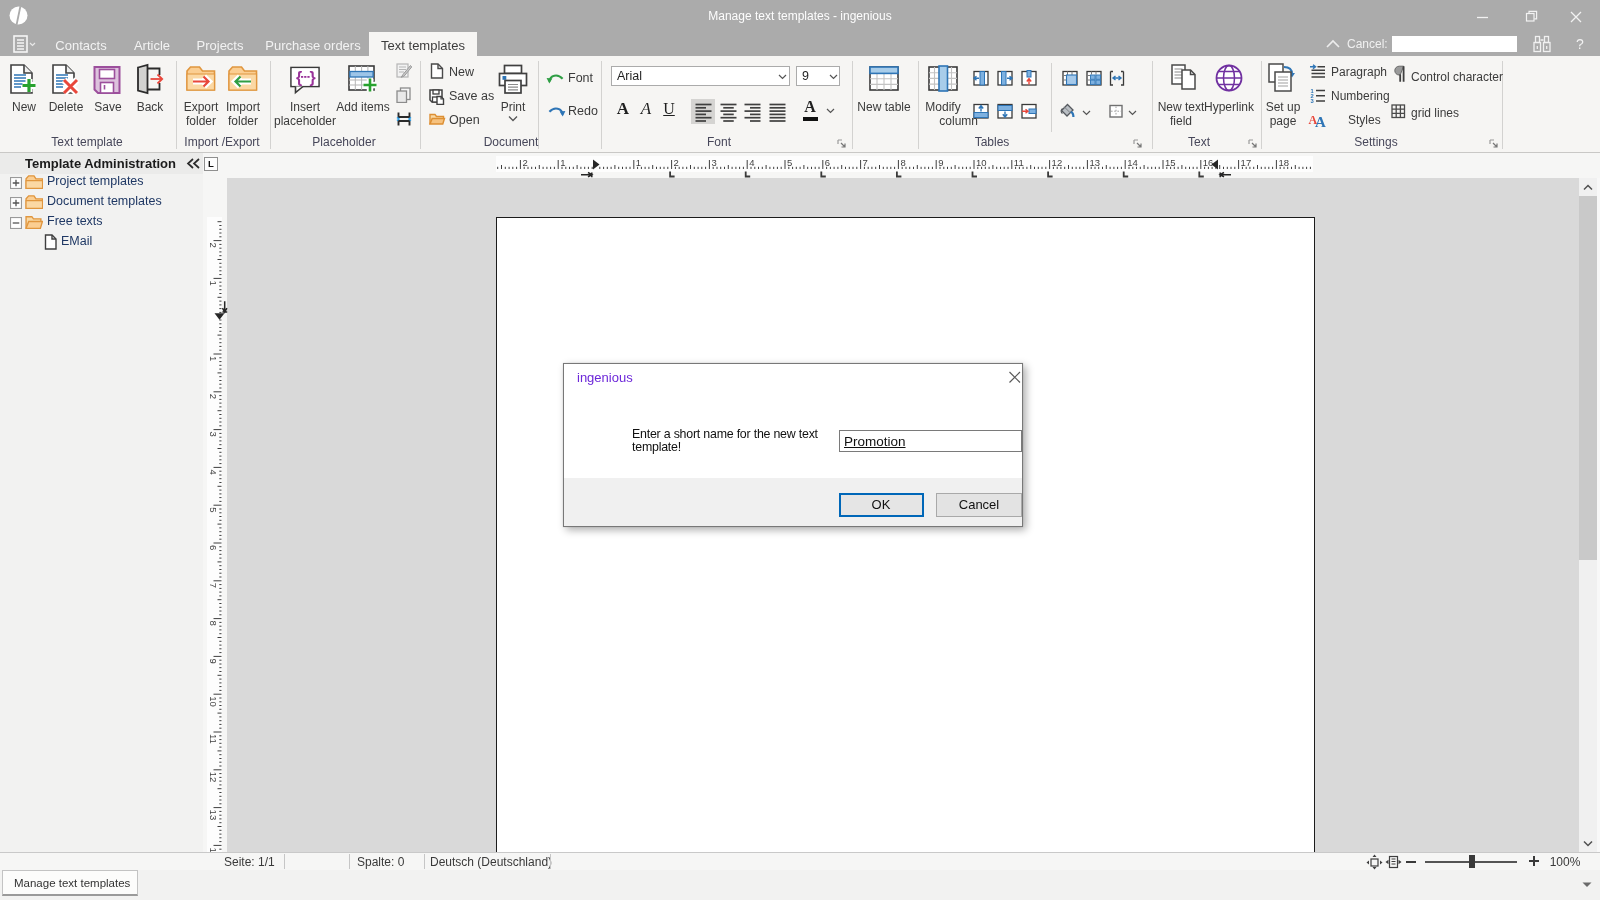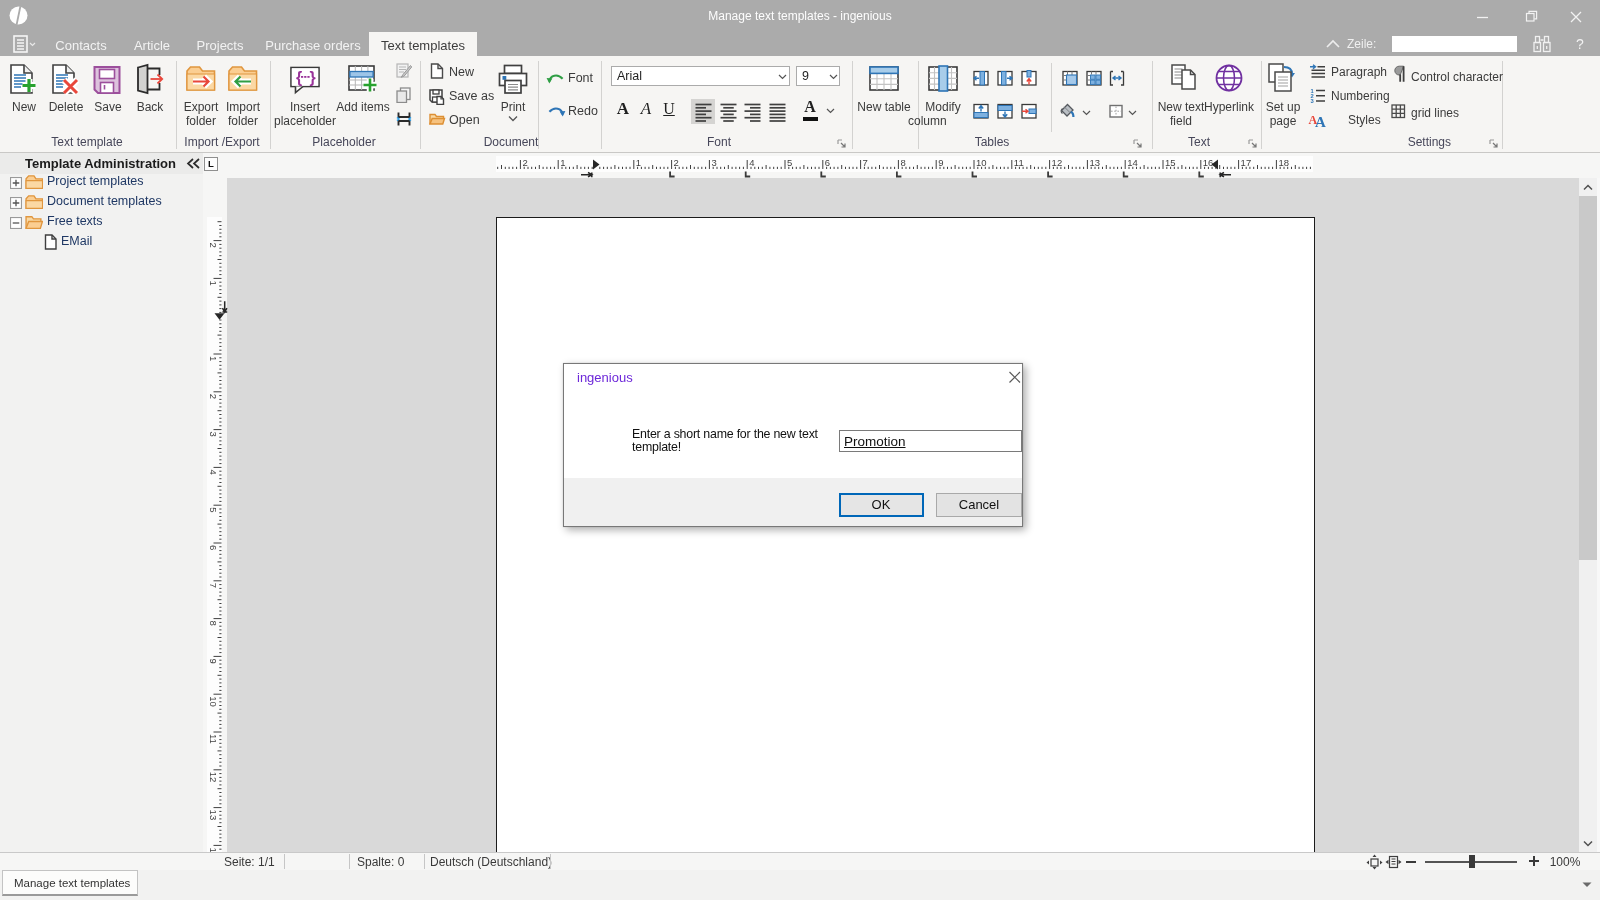--- a/index.html
+++ b/index.html
@@ -26,21 +26,21 @@
   </svg>
 <div style="position:absolute;left:16.0px;top:38px;width:130px;text-align:center;font:normal 13px 'Liberation Sans', sans-serif;color:#f2f2f2;line-height:16px;white-space:nowrap;">Contacts</div>
 <div style="position:absolute;left:87.0px;top:38px;width:130px;text-align:center;font:normal 13px 'Liberation Sans', sans-serif;color:#f2f2f2;line-height:16px;white-space:nowrap;">Article</div>
 <div style="position:absolute;left:155.0px;top:38px;width:130px;text-align:center;font:normal 13px 'Liberation Sans', sans-serif;color:#f2f2f2;line-height:16px;white-space:nowrap;">Projects</div>
 <div style="position:absolute;left:248.0px;top:38px;width:130px;text-align:center;font:normal 13px 'Liberation Sans', sans-serif;color:#f2f2f2;line-height:16px;white-space:nowrap;">Purchase orders</div>
 <div style="position:absolute;left:369px;top:32px;width:108px;height:24px;background:#f6f5f3"></div>
 <div style="position:absolute;left:363.0px;top:38px;width:120px;text-align:center;font:normal 13px 'Liberation Sans', sans-serif;color:#3d3d3d;line-height:16px;white-space:nowrap;">Text templates</div>
 <svg style="position:absolute;left:1325px;top:39px;" width="16" height="10" viewBox="0 0 16 10">
     <path d="M2 8 l6-6 6 6" stroke="#ededed" stroke-width="1.6" fill="none"></path>
   </svg>
-<div style="position:absolute;left:1347px;top:37px;font:normal 12px 'Liberation Sans', sans-serif;color:#f0f0f0;line-height:15px;white-space:nowrap;">Zeile:</div>
+<div style="position:absolute;left:1347px;top:37px;font:normal 12px 'Liberation Sans', sans-serif;color:#f0f0f0;line-height:15px;white-space:nowrap;">Cancel:</div>
 <div style="position:absolute;left:1392px;top:36px;width:125px;height:16px;background:#fff"></div>
 <svg style="position:absolute;left:1533px;top:35px;" width="18" height="18" viewBox="0 0 18 18">
     <rect x="2.5" y="1.5" width="4" height="6" fill="none" stroke="#f0f0f0" stroke-width="1.3"></rect>
     <rect x="11.5" y="1.5" width="4" height="6" fill="none" stroke="#f0f0f0" stroke-width="1.3"></rect>
     <rect x="1" y="7.5" width="6.5" height="9" fill="none" stroke="#f0f0f0" stroke-width="1.3"></rect>
     <rect x="10.5" y="7.5" width="6.5" height="9" fill="none" stroke="#f0f0f0" stroke-width="1.3"></rect>
     <path d="M7.5 5 h3 M4.3 11 v3 M13.7 11 v3" stroke="#f0f0f0" stroke-width="1.3" fill="none"></path>
   </svg>
 <div style="position:absolute;left:1570.0px;top:36px;width:20px;text-align:center;font:normal 14px 'Liberation Sans', sans-serif;color:#f2f2f2;line-height:17px;white-space:nowrap;">?</div>
 <div style="position:absolute;left:0;top:56px;width:1600px;height:97px;background:#f6f5f3;border-bottom:1px solid #c9c8c6;box-sizing:border-box"></div>
@@ -54,21 +54,21 @@
 <div style="position:absolute;left:1152px;top:61px;width:1px;height:88px;background:#d3d2d0"></div>
 <div style="position:absolute;left:1261px;top:61px;width:1px;height:88px;background:#d3d2d0"></div>
 <div style="position:absolute;left:1502px;top:61px;width:1px;height:88px;background:#d3d2d0"></div>
 <div style="position:absolute;left:12.0px;top:135px;width:150px;text-align:center;font:normal 12px 'Liberation Sans', sans-serif;color:#47475a;line-height:15px;white-space:nowrap;">Text template</div>
 <div style="position:absolute;left:147.0px;top:135px;width:150px;text-align:center;font:normal 12px 'Liberation Sans', sans-serif;color:#47475a;line-height:15px;white-space:nowrap;">Import /Export</div>
 <div style="position:absolute;left:269.0px;top:135px;width:150px;text-align:center;font:normal 12px 'Liberation Sans', sans-serif;color:#47475a;line-height:15px;white-space:nowrap;">Placeholder</div>
 <div style="position:absolute;left:436.0px;top:135px;width:150px;text-align:center;font:normal 12px 'Liberation Sans', sans-serif;color:#47475a;line-height:15px;white-space:nowrap;">Document</div>
 <div style="position:absolute;left:644.0px;top:135px;width:150px;text-align:center;font:normal 12px 'Liberation Sans', sans-serif;color:#47475a;line-height:15px;white-space:nowrap;">Font</div>
 <div style="position:absolute;left:917.0px;top:135px;width:150px;text-align:center;font:normal 12px 'Liberation Sans', sans-serif;color:#47475a;line-height:15px;white-space:nowrap;">Tables</div>
 <div style="position:absolute;left:1124.0px;top:135px;width:150px;text-align:center;font:normal 12px 'Liberation Sans', sans-serif;color:#47475a;line-height:15px;white-space:nowrap;">Text</div>
-<div style="position:absolute;left:1301.0px;top:135px;width:150px;text-align:right;font:normal 12px 'Liberation Sans', sans-serif;color:#47475a;line-height:15px;white-space:nowrap;">Settings</div>
+<div style="position:absolute;left:1301.0px;top:135px;width:150px;text-align:center;font:normal 12px 'Liberation Sans', sans-serif;color:#47475a;line-height:15px;white-space:nowrap;">Settings</div>
 <svg style="position:absolute;left:837px;top:139px;" width="10" height="10" viewBox="0 0 10 10">
     <path d="M1 1 v4 M1 1 h4" stroke="#9a9a9a" stroke-width="1.2" fill="none"></path>
     <path d="M4 4 l4 4 M8 4.5 v3.5 h-3.5" stroke="#777" stroke-width="1.2" fill="none"></path>
   </svg>
 <svg style="position:absolute;left:1133px;top:139px;" width="10" height="10" viewBox="0 0 10 10">
     <path d="M1 1 v4 M1 1 h4" stroke="#9a9a9a" stroke-width="1.2" fill="none"></path>
     <path d="M4 4 l4 4 M8 4.5 v3.5 h-3.5" stroke="#777" stroke-width="1.2" fill="none"></path>
   </svg>
 <svg style="position:absolute;left:1248px;top:139px;" width="10" height="10" viewBox="0 0 10 10">
     <path d="M1 1 v4 M1 1 h4" stroke="#9a9a9a" stroke-width="1.2" fill="none"></path>
@@ -254,21 +254,21 @@
     <path d="M9 10 v17 M16 10 v17 M23 10 v17 M2 15.7 h28 M2 21.4 h28" stroke="#c3c3c3" stroke-width="1.1"></path>
     <rect x="2" y="4" width="28" height="6.4" fill="#a8cdea" stroke="#2e75b6" stroke-width="1.6"></rect>
   </svg>
 <div style="position:absolute;left:844.0px;top:100px;width:80px;text-align:center;font:normal 12px 'Liberation Sans', sans-serif;color:#3b3b3b;line-height:15px;white-space:nowrap;">New table</div>
 <svg style="position:absolute;left:927px;top:63px;" width="32" height="32" viewBox="0 0 32 32">
     <rect x="2" y="4" width="28" height="23" fill="#fff" stroke="#3a3a3a" stroke-width="1.6"></rect>
     <path d="M2 9.7 h28 M2 15.4 h28 M2 21.1 h28 M7.5 4 v23 M24.5 4 v23" stroke="#c3c3c3" stroke-width="1.1"></path>
     <rect x="12" y="3" width="8.5" height="25" fill="#a8cdea" stroke="#2e75b6" stroke-width="1.6"></rect>
   </svg>
 <div style="position:absolute;left:908.0px;top:100px;width:70px;text-align:center;font:normal 12px 'Liberation Sans', sans-serif;color:#3b3b3b;line-height:15px;white-space:nowrap;">Modify</div>
-<div style="position:absolute;left:908.0px;top:114px;width:70px;text-align:left;font:normal 12px 'Liberation Sans', sans-serif;color:#3b3b3b;line-height:15px;white-space:nowrap;">column</div>
+<div style="position:absolute;left:908.0px;top:114px;width:70px;text-align:right;font:normal 12px 'Liberation Sans', sans-serif;color:#3b3b3b;line-height:15px;white-space:nowrap;">column</div>
 <svg style="position:absolute;left:973px;top:70px;" width="16" height="16" viewBox="0 0 16 16">
     <rect x="1" y="1.5" width="14" height="13.5" fill="#fff" stroke="#3a3a3a" stroke-width="1.3"></rect>
     <rect x="7" y="1.5" width="4.5" height="13.5" fill="#7eb1e0" stroke="#2e75b6" stroke-width="1"></rect>
     <path d="M6 8.2 h-4.5 M3.5 6.2 l-2.5 2 2.5 2" fill="none" stroke="#2e75b6" stroke-width="1.4"></path>
   </svg>
 <svg style="position:absolute;left:997px;top:70px;" width="16" height="16" viewBox="0 0 16 16">
     <rect x="1" y="1.5" width="14" height="13.5" fill="#fff" stroke="#3a3a3a" stroke-width="1.3"></rect>
     <rect x="4.5" y="1.5" width="4.5" height="13.5" fill="#7eb1e0" stroke="#2e75b6" stroke-width="1"></rect>
     <path d="M10 8.2 h4.5 M12.5 6.2 l2.5 2 -2.5 2" fill="none" stroke="#2e75b6" stroke-width="1.4"></path>
   </svg>

